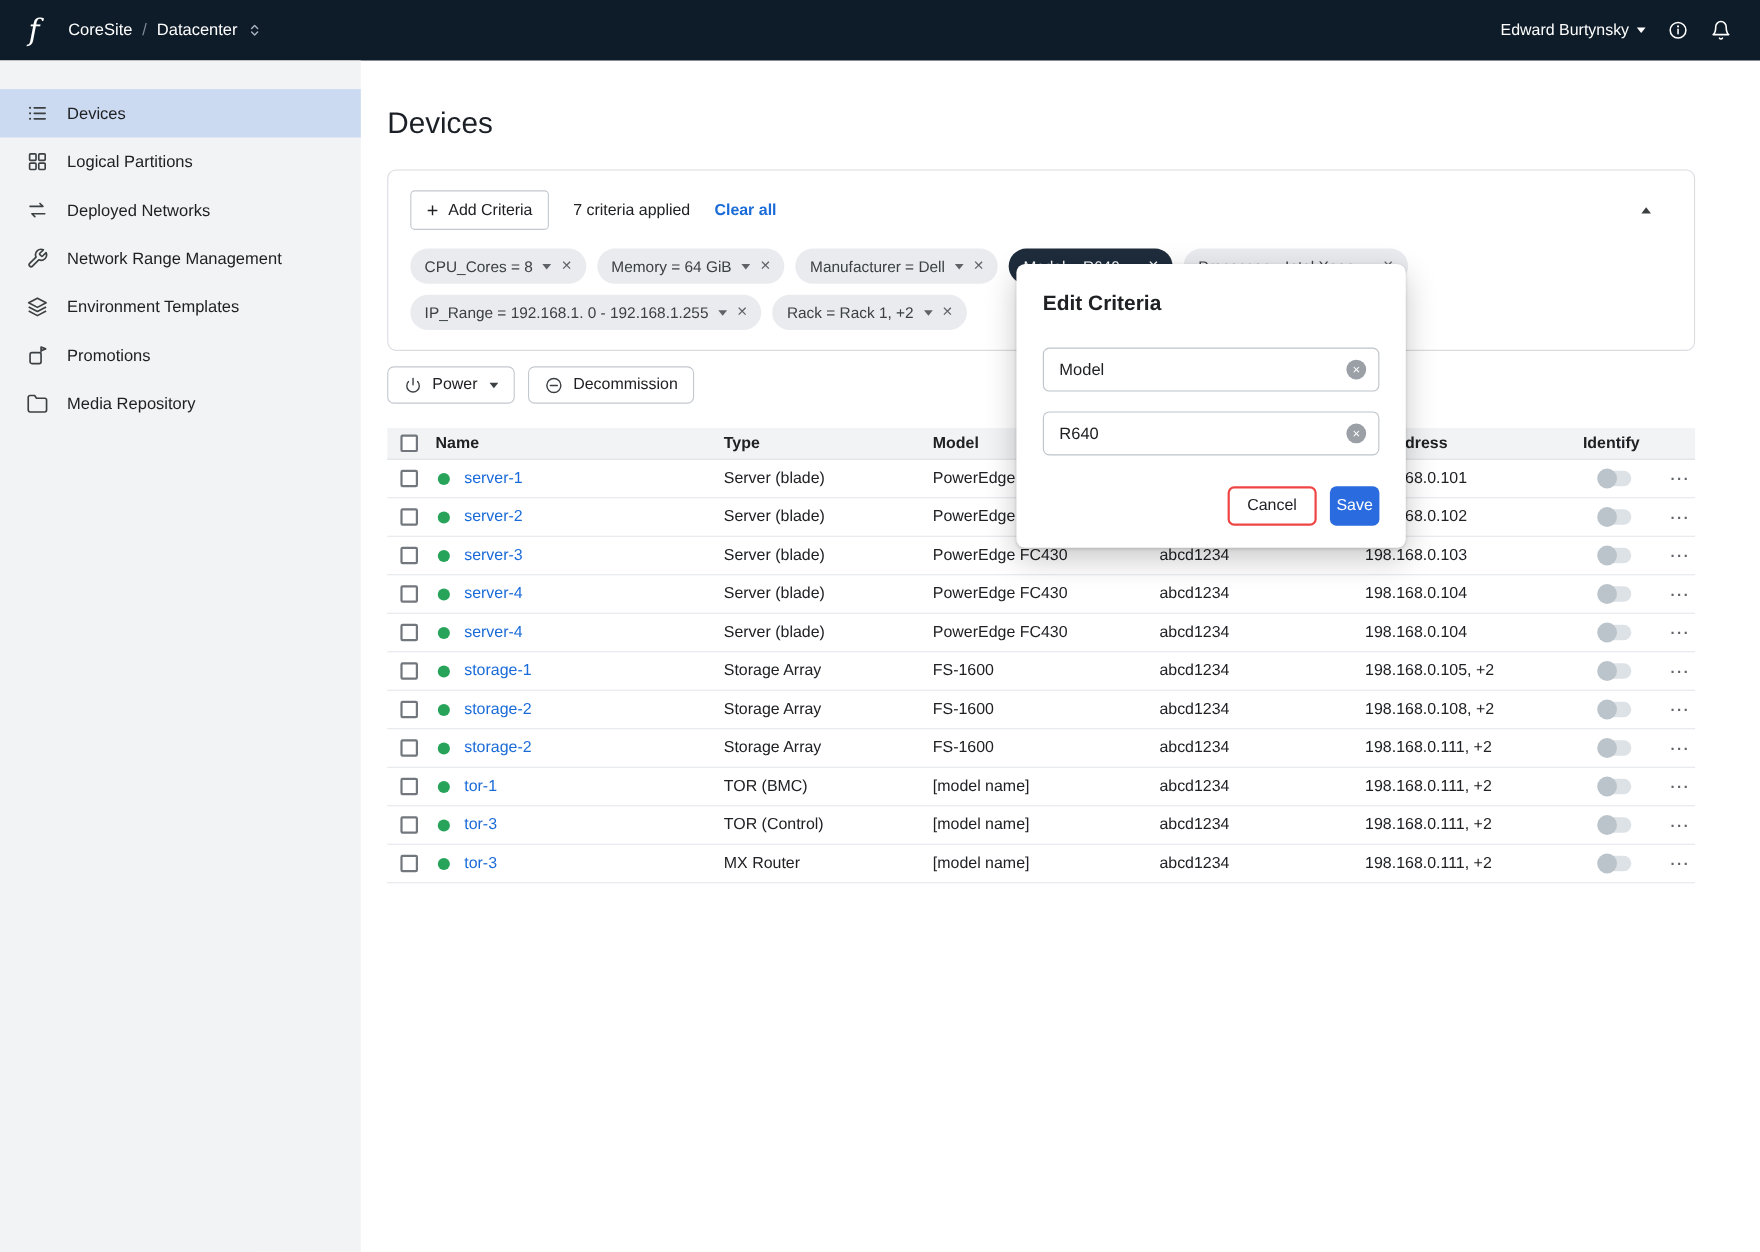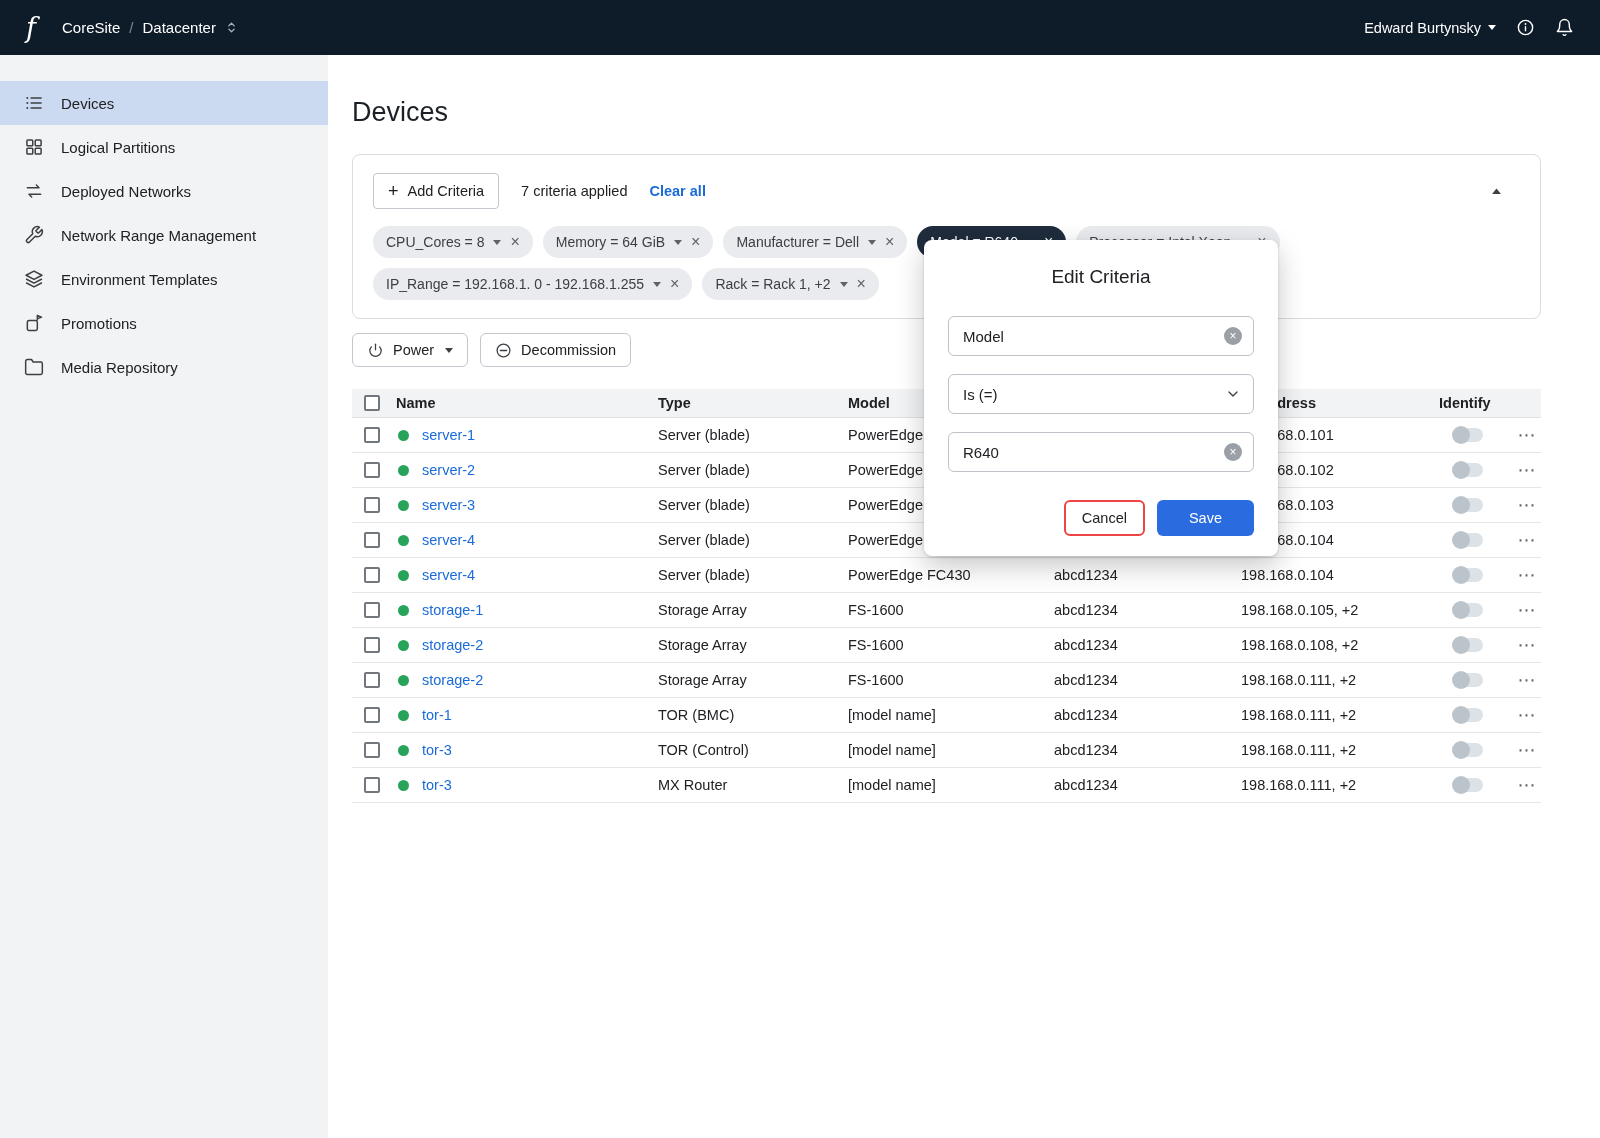--- a/index.html
+++ b/index.html
@@ -105,21 +105,21 @@
     border-radius:50%; background:#bcc4cb;
   }
   .c-dots { color:#5f6368; font-size:18px; letter-spacing:1px; cursor:pointer; justify-content:center; }
 
   
   .popover {
     position:absolute; left:924px; top:240px; width:354px; z-index:10;
     background:#fff; border-radius:8px; padding:26px 24px 20px;
     box-shadow:0 1px 3px rgba(0,0,0,.15), 0 10px 28px rgba(0,0,0,.22);
   }
-  .pop-title { font-size:19px; font-weight:400; color:#202124; margin-bottom:28px;text-align:center; }
+  .pop-title { font-size:19px; font-weight:700; color:#202124; margin-bottom:28px; }
   .pop-field { position:relative; margin-bottom:18px; }
   .pop-field input {
     width:100%; height:40px; border:1px solid #bdc3c9; border-radius:6px;
     padding:0 40px 0 14px; font-size:15px; font-family:inherit; color:#202124; outline:none; background:#fff;
   }
   .clear-circle {
     position:absolute; right:12px; top:11px; width:18px; height:18px; border-radius:50%;
     background:#9aa0a6; color:#fff; font-size:12px; line-height:18px; text-align:center; cursor:pointer;
   }
   .pop-select {
@@ -127,21 +127,21 @@
     display:flex; align-items:center; justify-content:space-between; padding:0 12px 0 14px;
     font-size:15px; cursor:pointer; background:#fff;
   }
   .pop-select svg { stroke:#3c4043; fill:none; stroke-width:2; }
   .pop-footer { margin-top:28px; display:flex; justify-content:flex-end; gap:12px; }
   .btn-cancel {
     height:36px; padding:0 16px; border:2px solid #ef4444; border-radius:6px;
     background:#fff; font-size:14.5px; color:#202124; cursor:pointer; font-family:inherit;
   }
   .btn-save {
-    height:36px; padding:0 32px; border:none; border-radius:6px;
+    height:36px; padding:0 6px; border:none; border-radius:6px;
     background:#2a6ce0; color:#fff; font-size:14.5px; cursor:pointer; font-family:inherit;
   }
 </style>
 </head>
 <body>
 
 <header class="topbar">
   <span class="logo">f</span>
   <div class="crumb">
     <span>CoreSite</span>
@@ -522,26 +522,20 @@
     </div>
   </main>
 </div>
 
 <div class="popover">
   <div class="pop-title">Edit Criteria</div>
   <div class="pop-field">
     <input value="Model" style="">
     <span class="clear-circle">×</span>
   </div>
-  <div class="pop-select">
-    <span>Is (=)</span>
-    <svg width="16" height="16" viewBox="0 0 24 24" stroke-linecap="round" stroke-linejoin="round">
-        <path d="M6 9l6 6 6-6"></path>
-      </svg>
-  </div>
   <div class="pop-field">
     <input value="R640" style="">
     <span class="clear-circle">×</span>
   </div>
   <div class="pop-footer">
     <button class="btn-cancel">Cancel</button>
     <button class="btn-save">Save</button>
   </div>
 </div>
 

